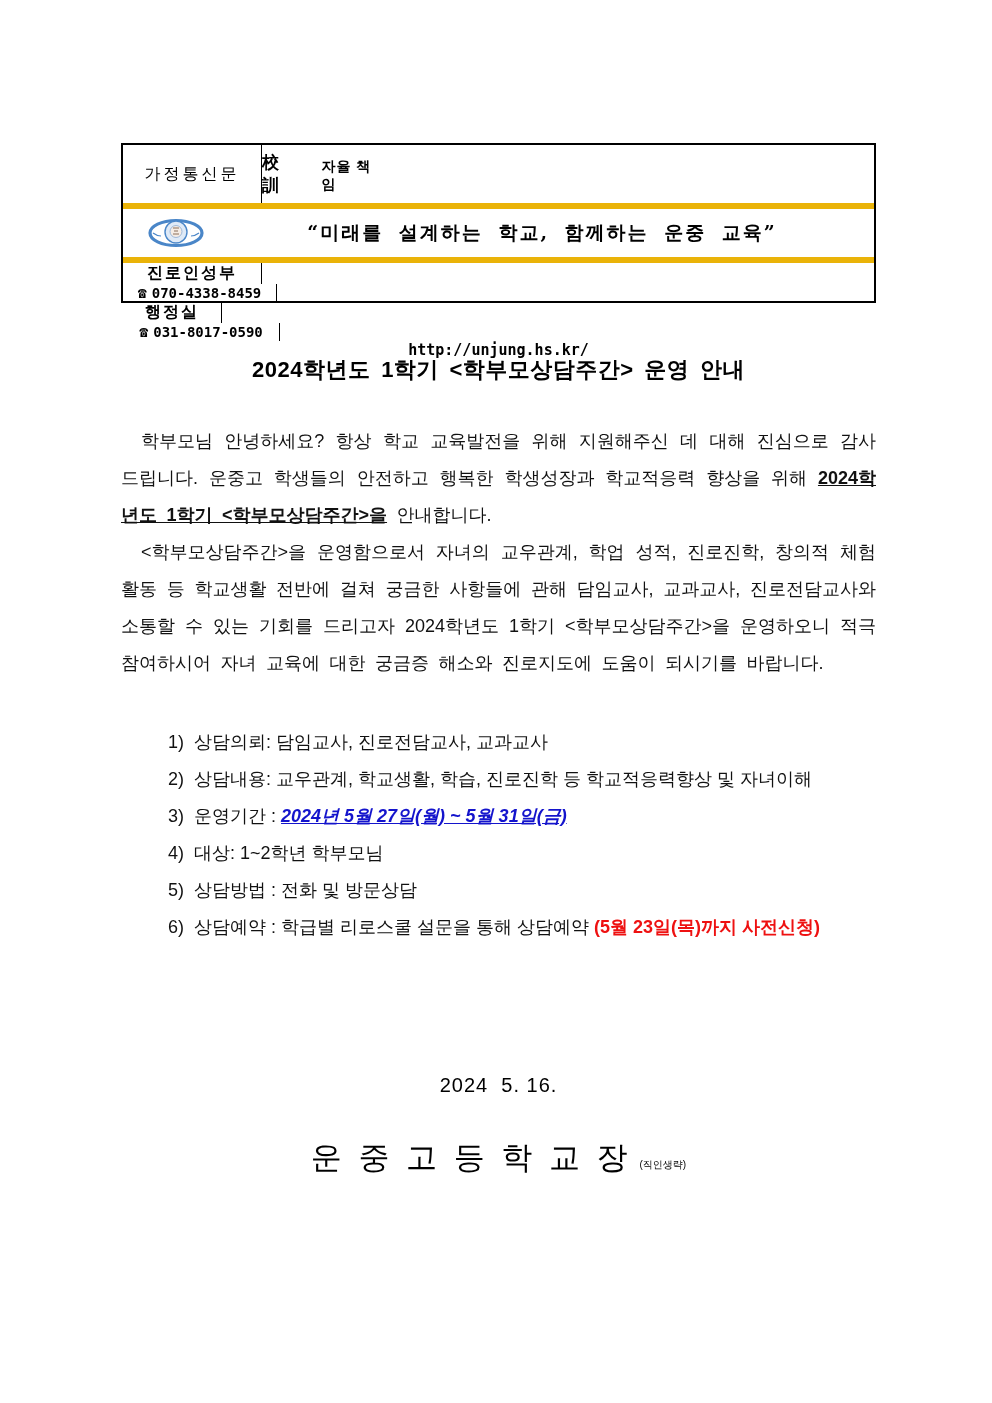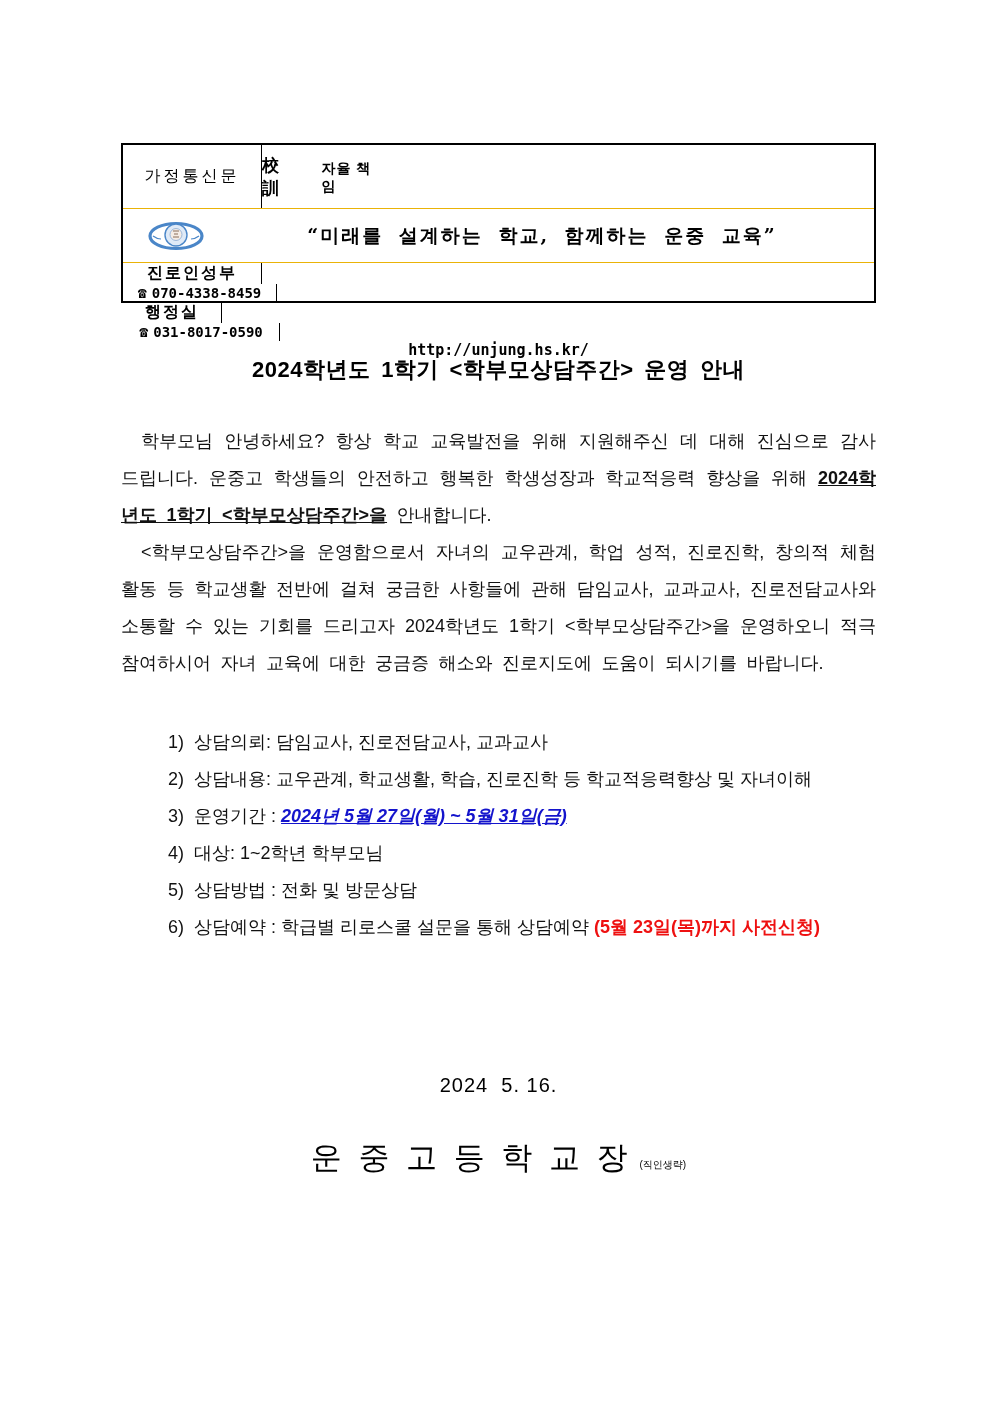--- a/index.html
+++ b/index.html
@@ -3,21 +3,21 @@
 <meta charset="utf-8">
 <style>
   * { margin:0; padding:0; box-sizing:border-box; }
   body { background:#e8e8e8; font-family:"Liberation Sans", sans-serif; }
   .page {
     width:992px; height:1403px; margin:0 auto; background:#ffffff;
     padding:143px 116px 0 121px; overflow:hidden; color:#000;
   }
   
   .hdr { border:2px solid #000; width:755px; }
-  .hdr-row { display:flex; border-bottom:1px solid #eab308; }
+  .hdr-row { display:flex; border-bottom:6px solid #eab308; }
   .hdr-row:last-child { border-bottom:none;flex-direction:column; }
   .cell { display:flex; align-items:center; justify-content:center; }
   .r1 { height:64px; }
   .c-doctype { width:139px; border-right:1px solid #000; font-size:16px; letter-spacing:3px; font-weight:500; }
   .c-title { flex:1; border-right:1px solid #000; font-size:27px; font-weight:800; letter-spacing:-0.5px; white-space:nowrap; }
   .c-motto { width:120px; flex-direction:row; }
   .motto-label { font-size:17px; font-weight:bold; letter-spacing:2px; }
   .motto-text { font-size:14px; font-weight:bold; margin-top:3px; letter-spacing:1px;margin-left:24px; }
   .r2 { height:54px; }
   .logo-wrap { width:105px; display:flex; align-items:center; justify-content:center; }

